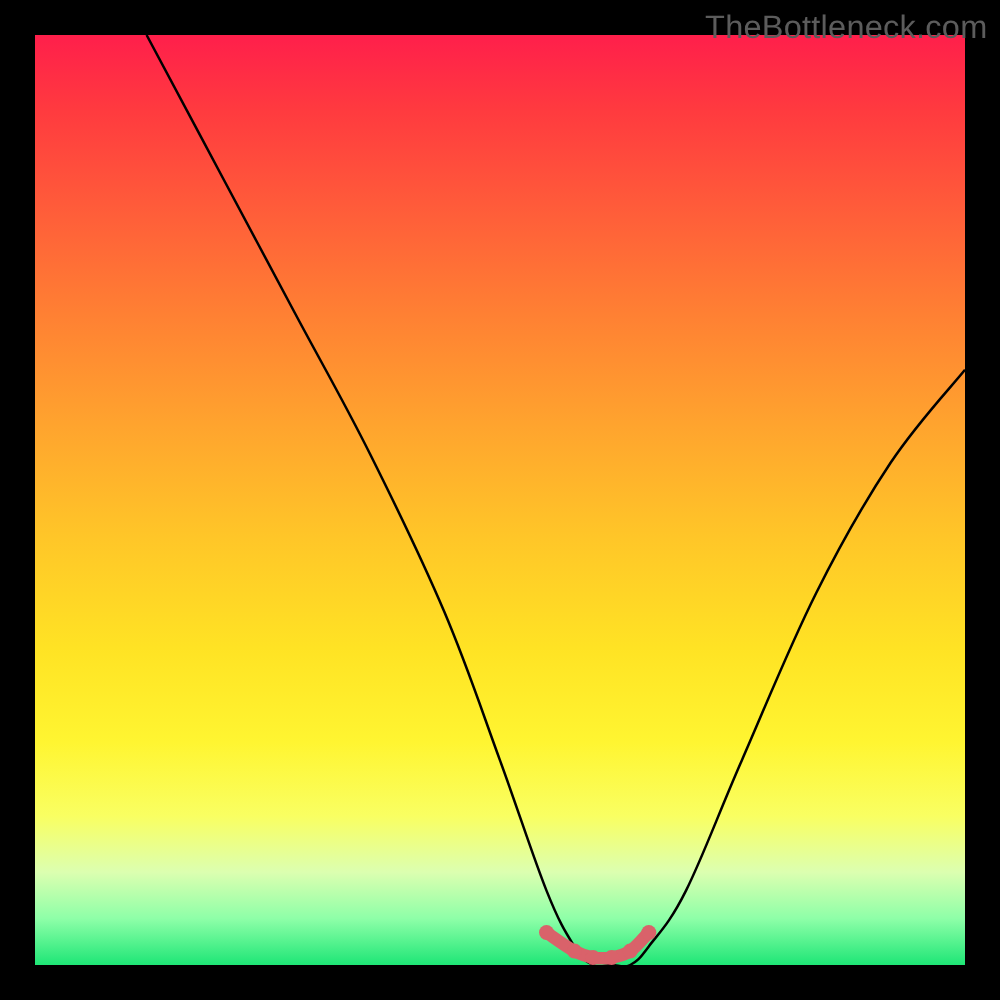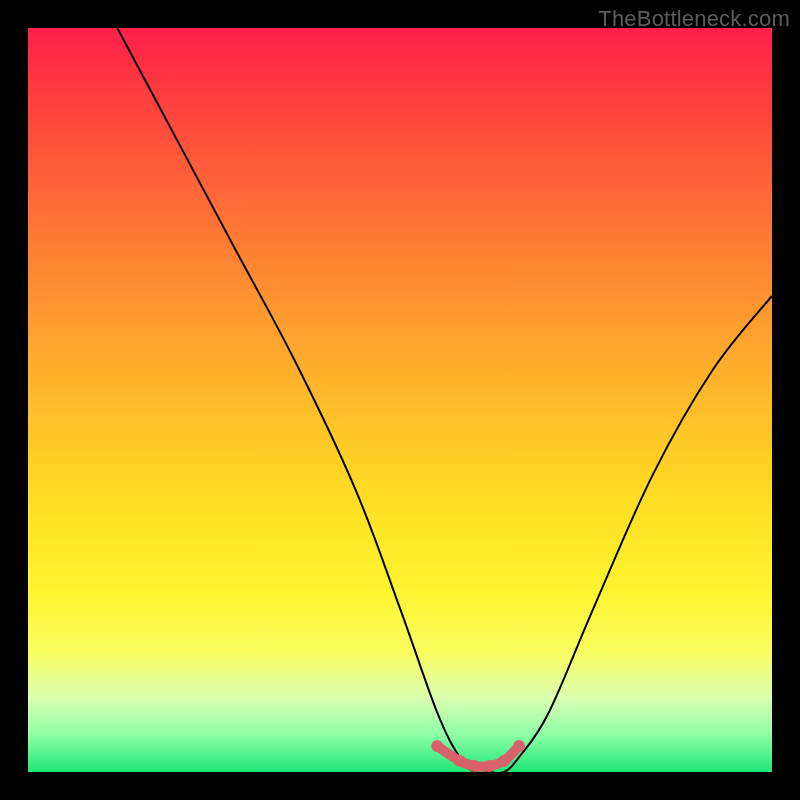--- a/index.html
+++ b/index.html
@@ -37,21 +37,21 @@
       #dcffb0 90%,
       #8effa8 95%,
       #1ee676 100%
     );
   }
   .watermark {
     position: absolute;
     top: 6px;
     right: 10px;
     color: #5c5c5c;
-    font-size: 22px;
+    font-size: 26px;
     font-weight: 500;
     letter-spacing: 0.2px;
     font-family: Arial, Helvetica, sans-serif;
   }
   svg.curve {
     position: absolute;
     left: 0;
     top: 0;
     width: 744px;
     height: 744px;

